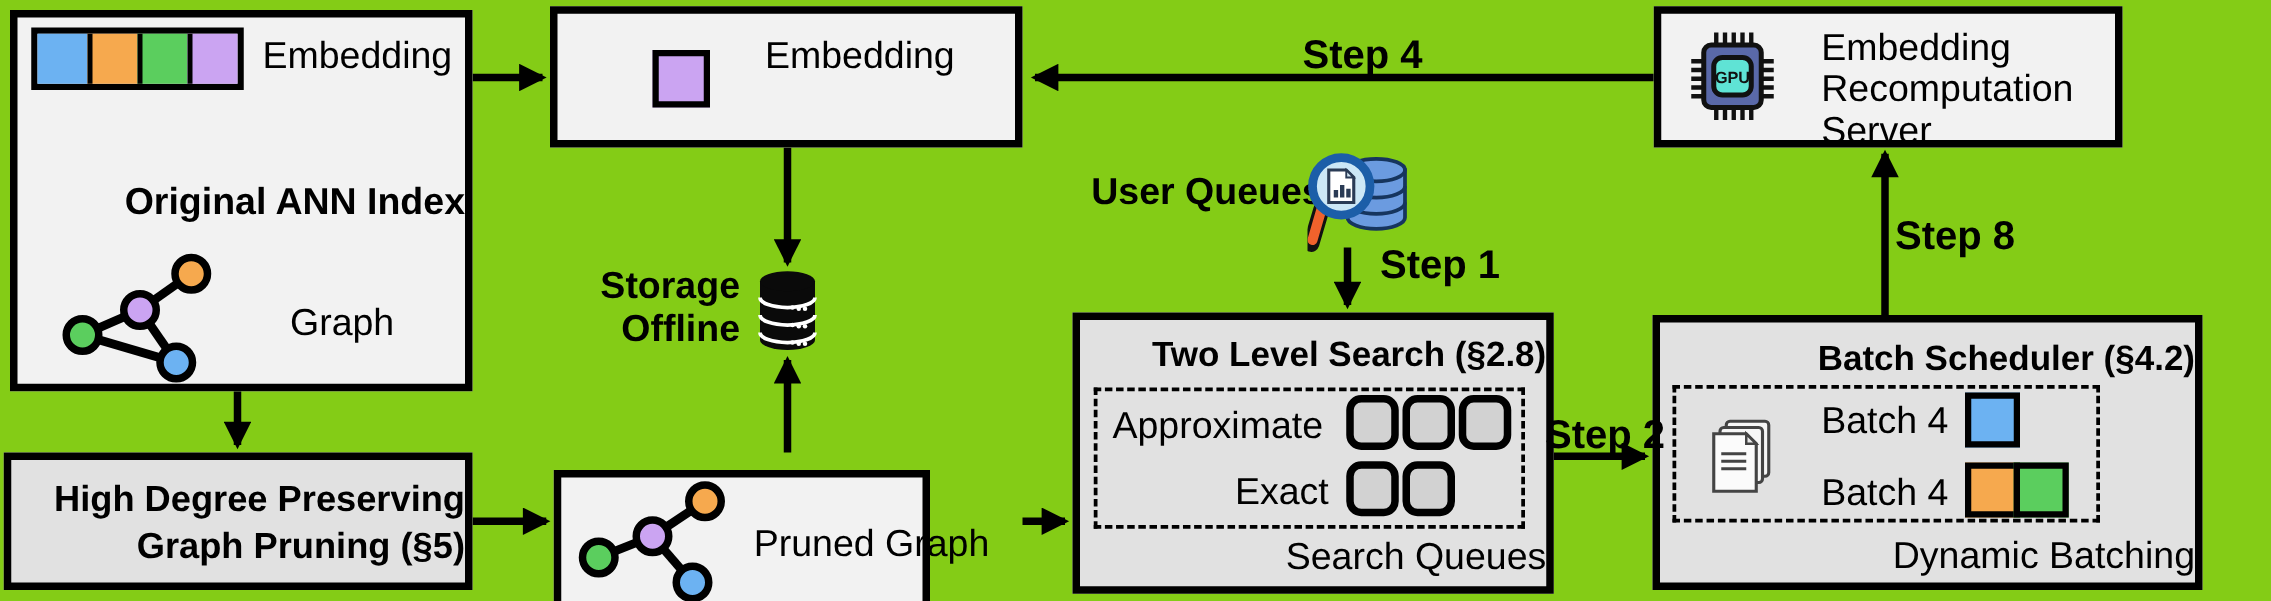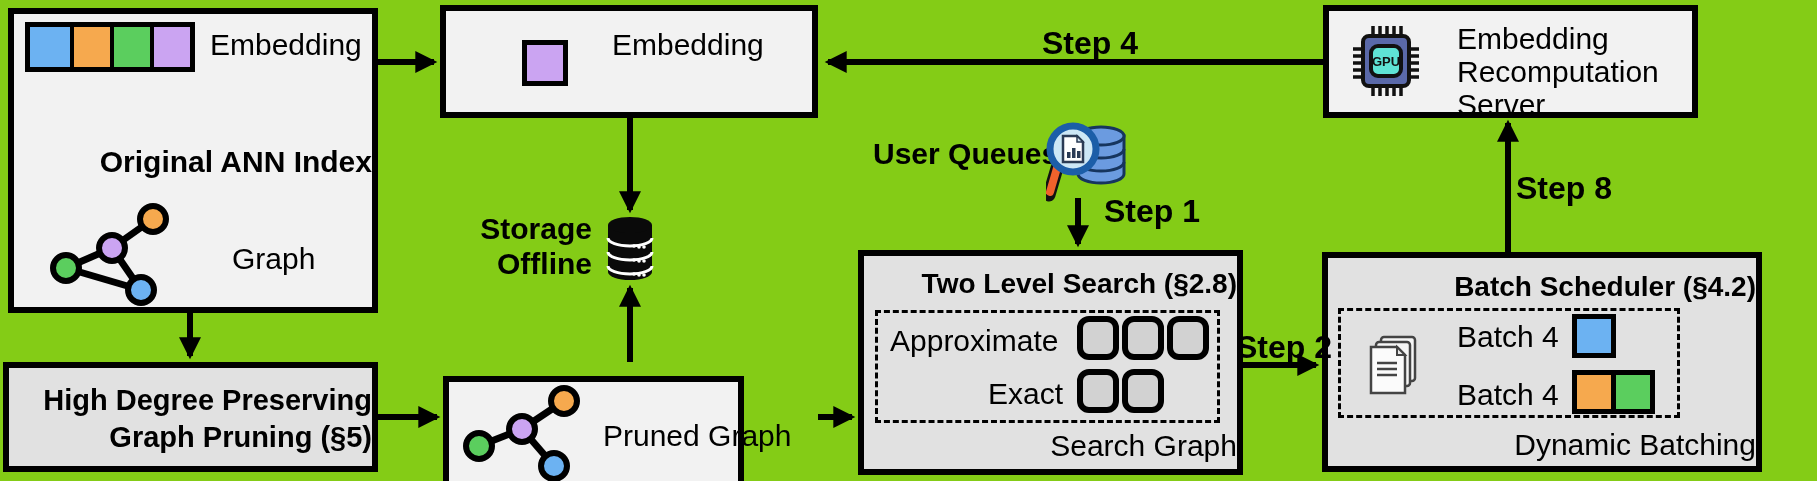--- a/index.html
+++ b/index.html
@@ -186,21 +186,21 @@
     <div class="qrow" style="left:213px;top:60px">
       <div class="q"></div>
       <div class="q"></div>
       <div class="q"></div>
     </div>
     <div class="lbl" style="left:124px;top:121px">Exact</div>
     <div class="qrow" style="left:213px;top:113px">
       <div class="q"></div>
       <div class="q"></div>
     </div>
-    <div class="lbl ctr" style="top:173px">Search Graph</div>
+    <div class="lbl ctr" style="top:173px">Search Queues</div>
   </div>
 
   <div class="box gray" style="left:1322px;top:252px;width:440px;height:220px">
     <div class="lbl b ctr" style="top:13px;font-size:28px">Batch Scheduler (§4.2)</div>
     <div class="dash" style="left:10px;top:50px;width:342px;height:110px"></div>
     <svg style="position:absolute;left:39px;top:77px;z-index:12" width="56" height="60" viewBox="0 0 56 60">
       <rect x="14" y="2" width="34" height="44" rx="3" fill="#f6f6f6" stroke="#444" stroke-width="2.5"></rect>
       <rect x="9" y="7" width="34" height="44" rx="3" fill="#f6f6f6" stroke="#444" stroke-width="2.5"></rect>
       <path d="M4 12 h26 l8 8 v38 h-34 z" fill="#fbfbfb" stroke="#444" stroke-width="2.5"></path>
       <path d="M30 12 l8 8 h-8 z" fill="#e8e8e8" stroke="#444" stroke-width="2"></path>

